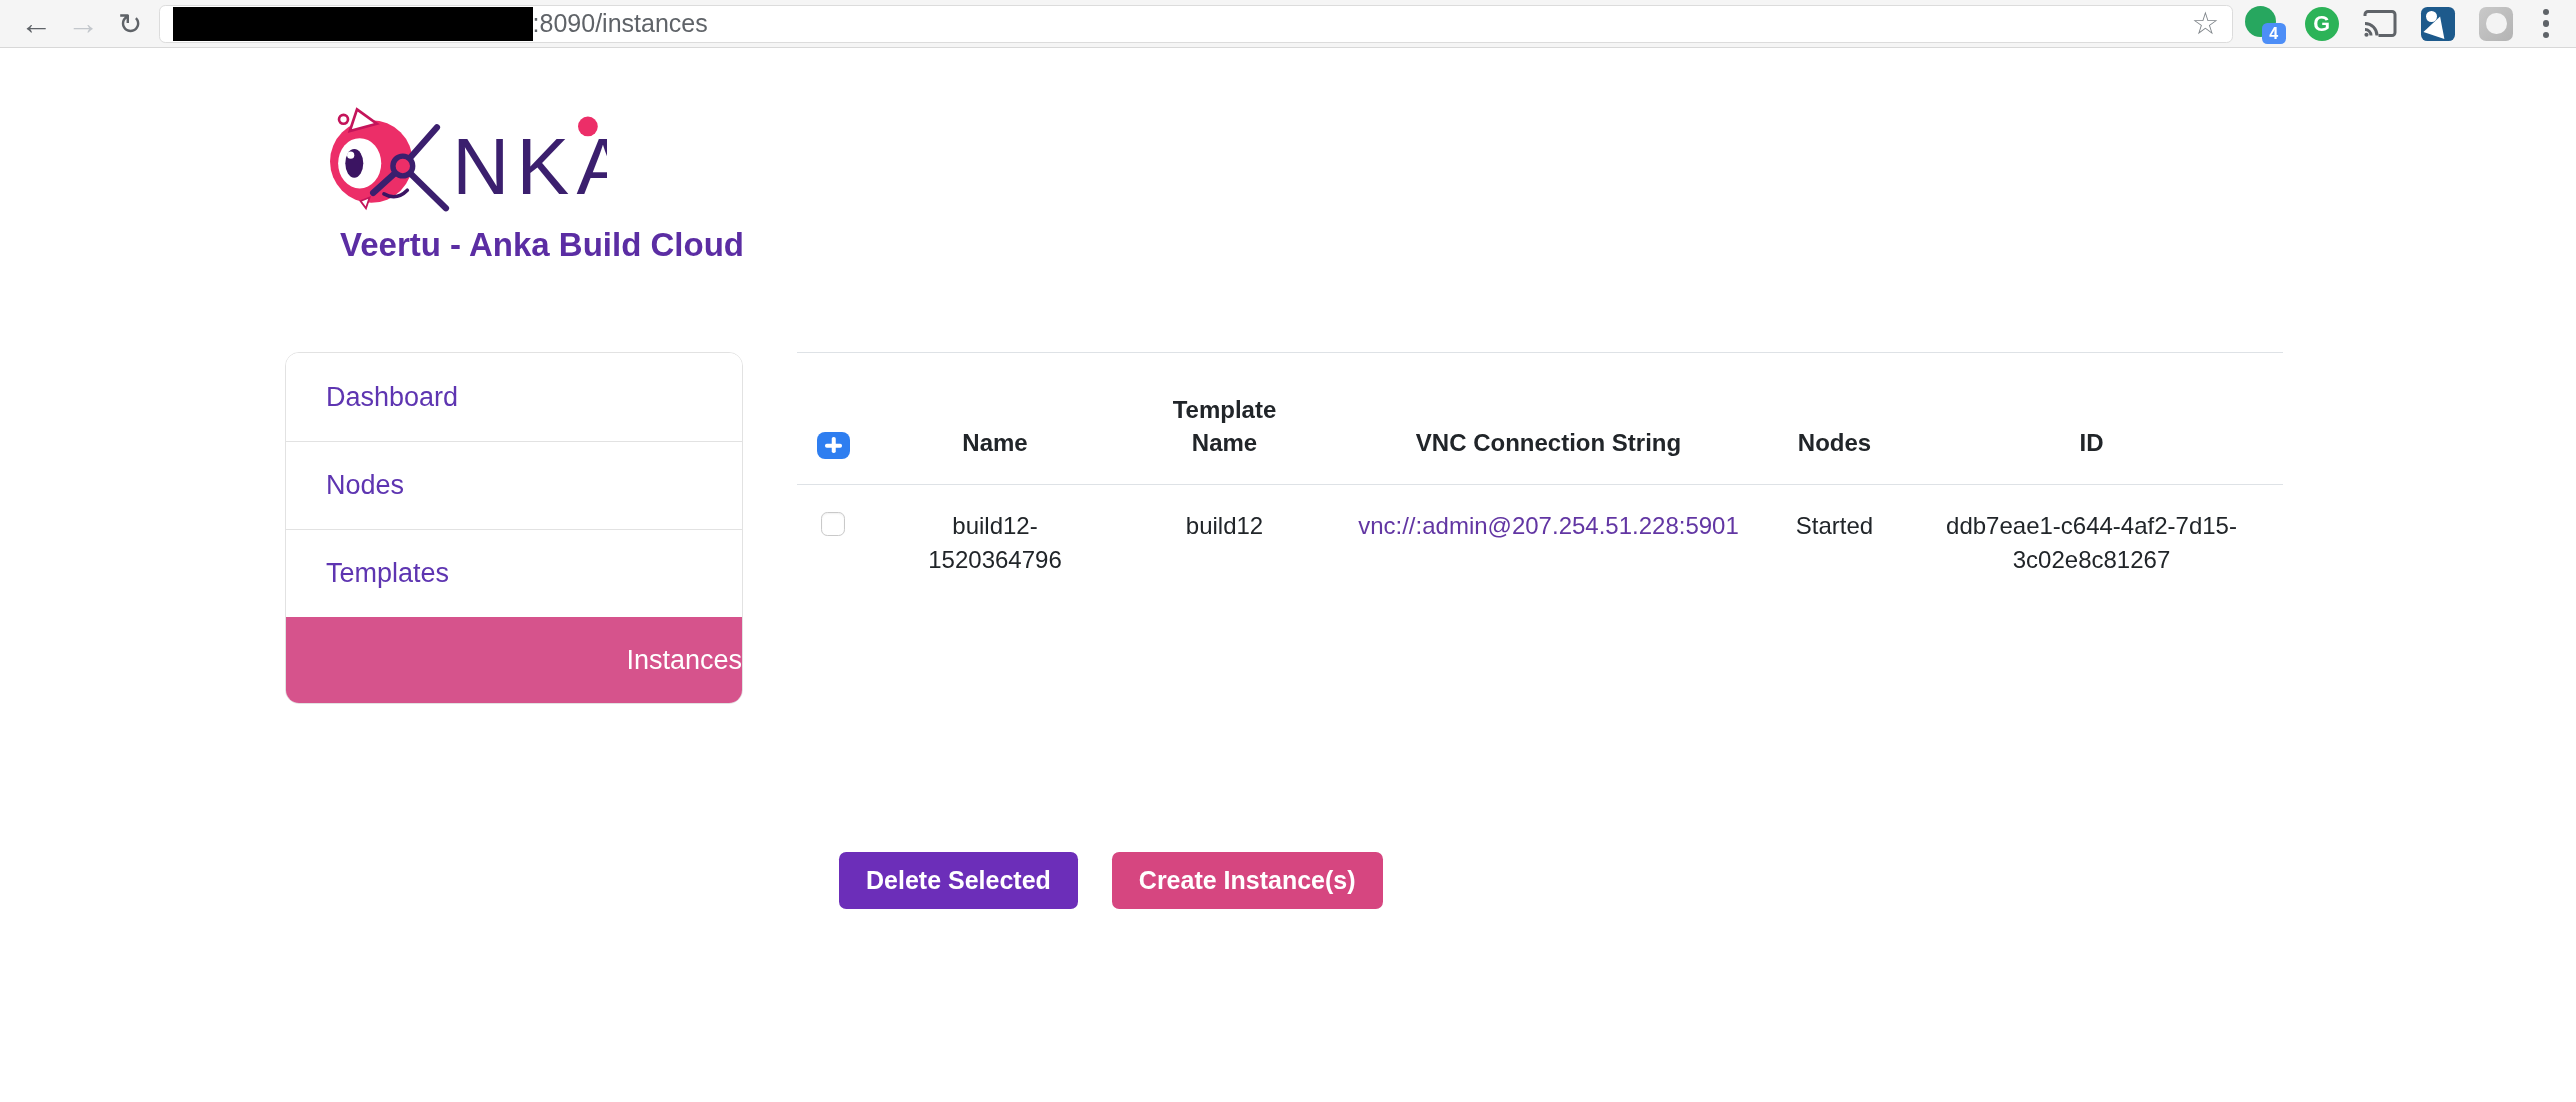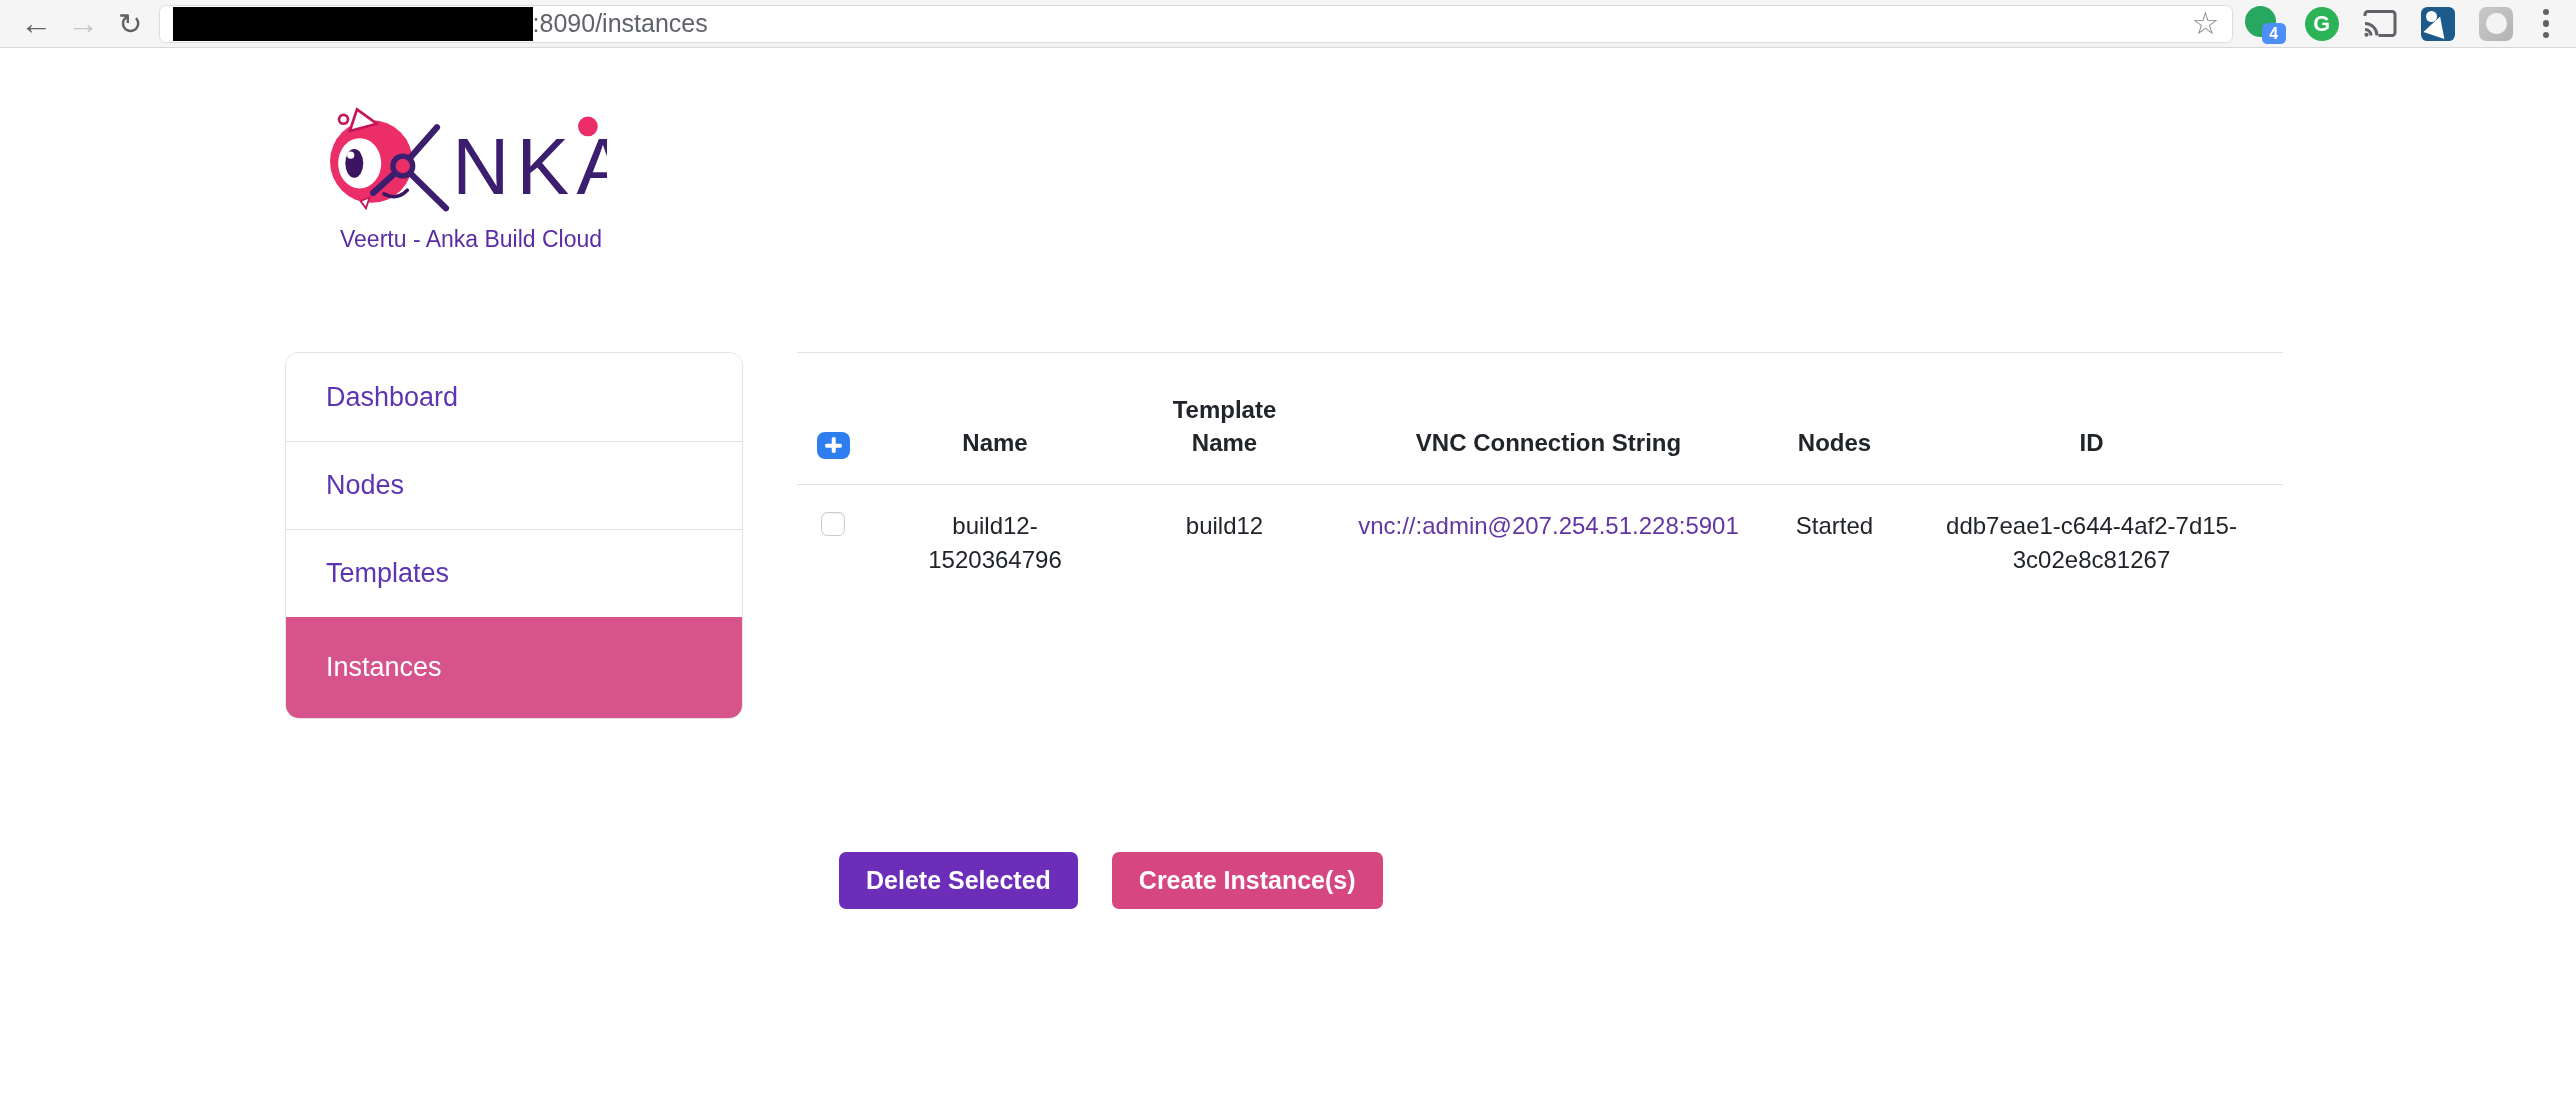--- a/index.html
+++ b/index.html
@@ -41,33 +41,33 @@
     border-left: 11.7px solid transparent; border-right: 11.7px solid transparent; border-bottom: 20px solid #ffffff; transform: rotate(18deg); }
   .ext-grey { width: 34px; height: 34px; border-radius: 7.2px; background: linear-gradient(135deg,#c9c9c9,#b3b3b3); position: relative; }
   .ext-grey .blob { position: absolute; left: 7.2px; top: 6.3px; width: 21px; height: 21.6px; border-radius: 50%; background: #f3f3f3; }
   .menu-dots { display: flex; flex-direction: column; gap: 5.4px; padding: 3.6px 9px; }
   .menu-dots span { width: 6.3px; height: 6.3px; border-radius: 50%; background: #5f6368; }
 
   
   .page { position: relative; width: 2576px; height: 1053px; background: #ffffff; }
 
   .brand-logo { position: absolute; left: 319px; top: 56px; }
-  .brand-title { position: absolute; left: 340px; top: 178px; font-size: 23px; color: #5b2da3; }
+  .brand-title { position: absolute; left: 340px; top: 178px; font-size: 33px; color: #5b2da3; font-weight: bold; }
 
   
   .sidebar {
     position: absolute; left: 285px; top: 304px; width: 458px;
     border: 0.9px solid #e2e2e2; border-radius: 14px; overflow: hidden; background: #fff;
   }
   .side-item {
     height: 88px; display: flex; align-items: center; padding-left: 40px;
     font-size: 27px; color: #5e35b1; cursor: pointer; background: #fff;
   }
   .side-item + .side-item { border-top: 0.9px solid #e2e2e2; }
-  .side-item.active { background: #d6538c; color: #ffffff; border-top: none; height: 101px; }
+  .side-item.active { background: #d6538c; color: #ffffff; border-top: none; height: 86px; justify-content: flex-end; }
 
   
   .table-wrap { position: absolute; left: 797px; top: 304px; width: 1486px; }
   table { width: 1486px; border-collapse: collapse; table-layout: fixed; }
   col.c-sel { width: 72px; } col.c-name { width: 252px; } col.c-tpl { width: 207px; }
   col.c-vnc { width: 441px; } col.c-state { width: 131px; } col.c-id { width: 383px; }
   thead th {
     border-top: 0.9px solid #dee2e6; border-bottom: 1.8px solid #dee2e6;
     vertical-align: bottom; text-align: center; font-size: 24px; font-weight: bold;
     color: #212529; padding: 40px 20px 25px; line-height: 33px;

